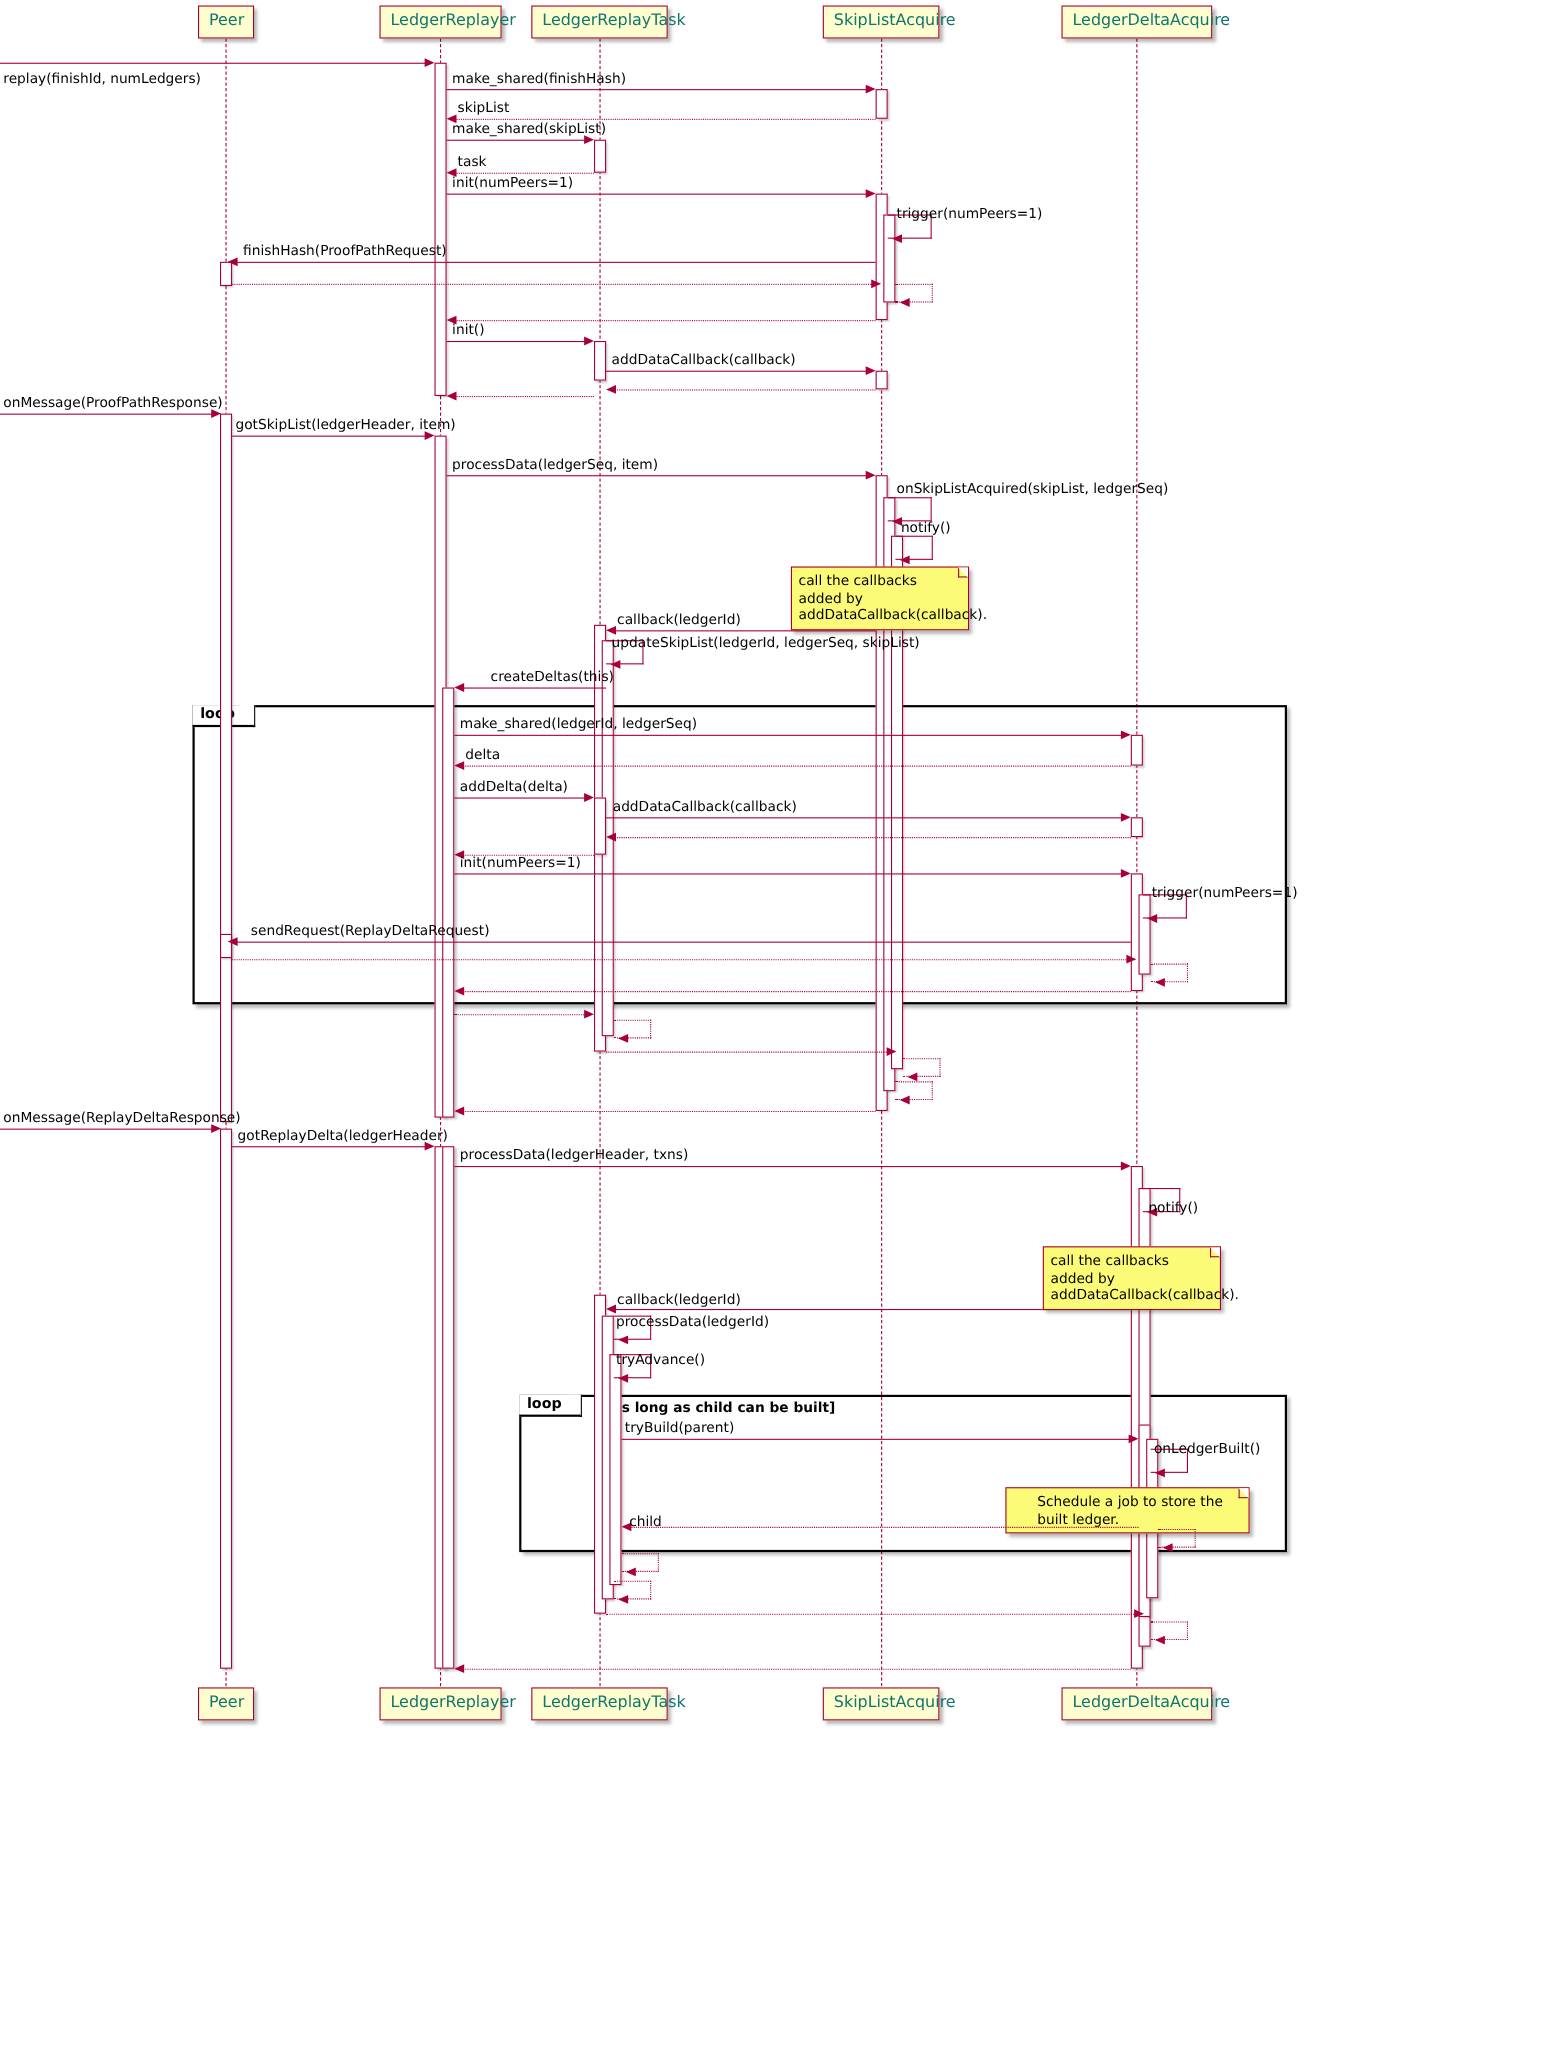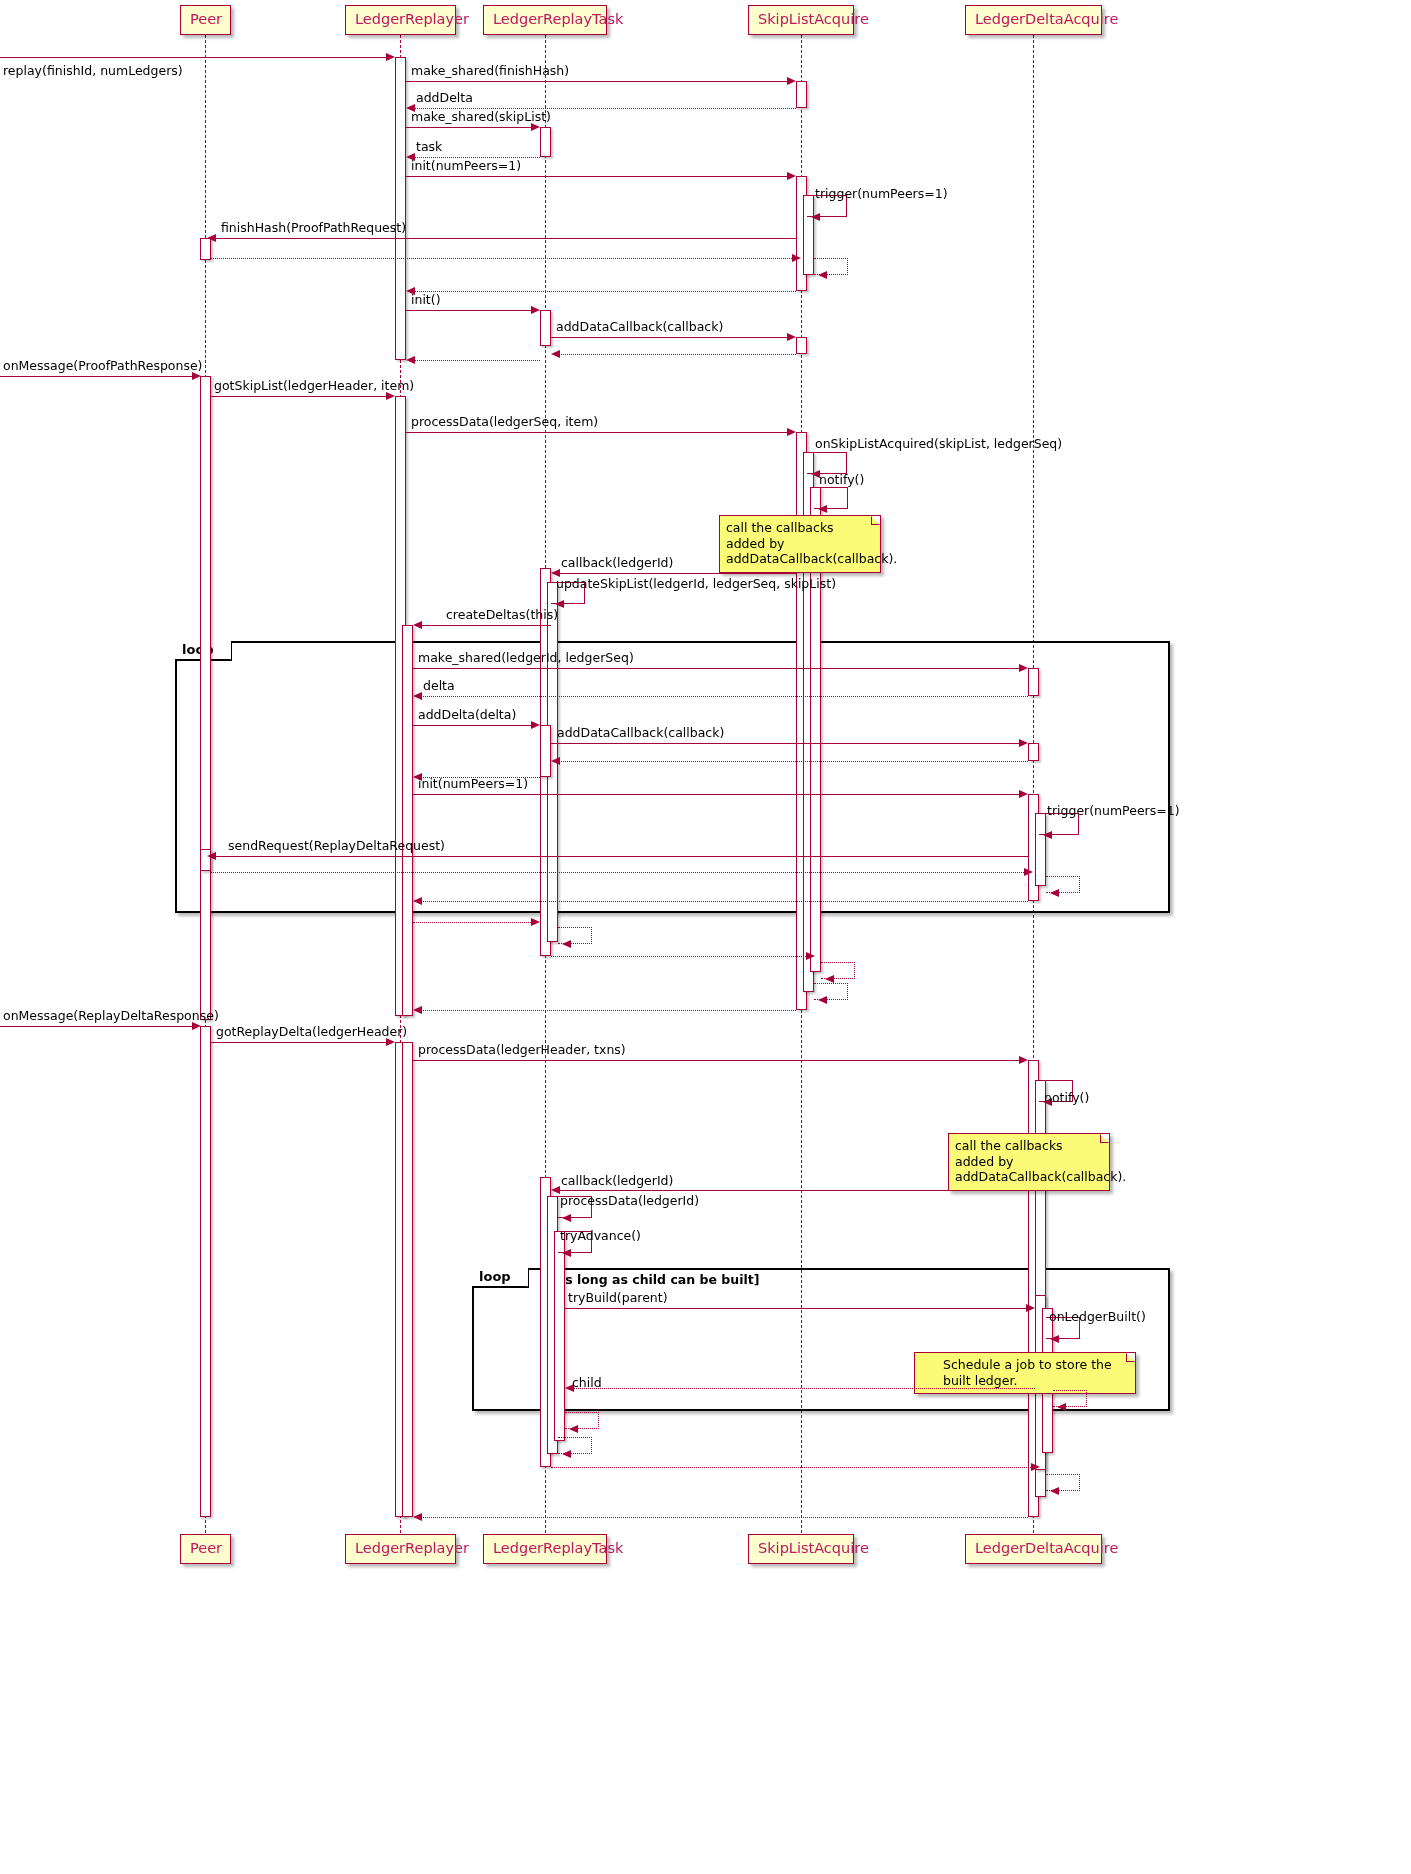--- a/index.html
+++ b/index.html
@@ -5,21 +5,21 @@
   html,body{margin:0;padding:0;background:#ffffff;}
   body{font-family:"DejaVu Sans","Liberation Sans",sans-serif;}
   #canvas{position:relative;width:1411px;height:1874px;overflow:hidden;background:#fff;}
 
   
   .participant{
     position:absolute;
     background:#fbfb c2;
     background:#FEFECE;
     border:1.5px solid #A80036;
-    color:#be185d;
+    color:#0f766e;
     font-size:14.5px;
     line-height:1;
     padding:6px 9px 7px 9px;
     white-space:nowrap;
     box-shadow:3px 3px 3px rgba(0,0,0,.28);
     box-sizing:border-box;
   }
 
   
   .lifeline{
@@ -201,21 +201,21 @@
   <div class="msg" style="left:0px;top:57px;width:390px;"></div>
   <div class="arrowR" style="left:386px;top:52.5px;"></div>
   <div class="lbl" style="left:3px;top:41px;margin-top:24px;">replay(finishId, numLedgers)</div>
 
   <div class="msg" style="left:406px;top:81px;width:385px;"></div>
   <div class="arrowR" style="left:787px;top:76.5px;"></div>
   <div class="lbl" style="left:411px;top:65px;">make_shared(finishHash)</div>
 
   <div class="msg ret" style="left:410px;top:108px;width:386px;"></div>
   <div class="arrowL" style="left:406px;top:103.5px;"></div>
-  <div class="lbl" style="left:416px;top:92px;">addDelta</div>
+  <div class="lbl" style="left:416px;top:92px;">skipList</div>
 
   <div class="msg" style="left:406px;top:127px;width:129px;"></div>
   <div class="arrowR" style="left:531px;top:122.5px;"></div>
   <div class="lbl" style="left:411px;top:111px;">make_shared(skipList)</div>
 
   <div class="msg ret" style="left:410px;top:157px;width:130px;"></div>
   <div class="arrowL" style="left:406px;top:152.5px;"></div>
   <div class="lbl" style="left:416px;top:141px;">task</div>
 
   <div class="msg" style="left:406px;top:176px;width:385px;"></div>

